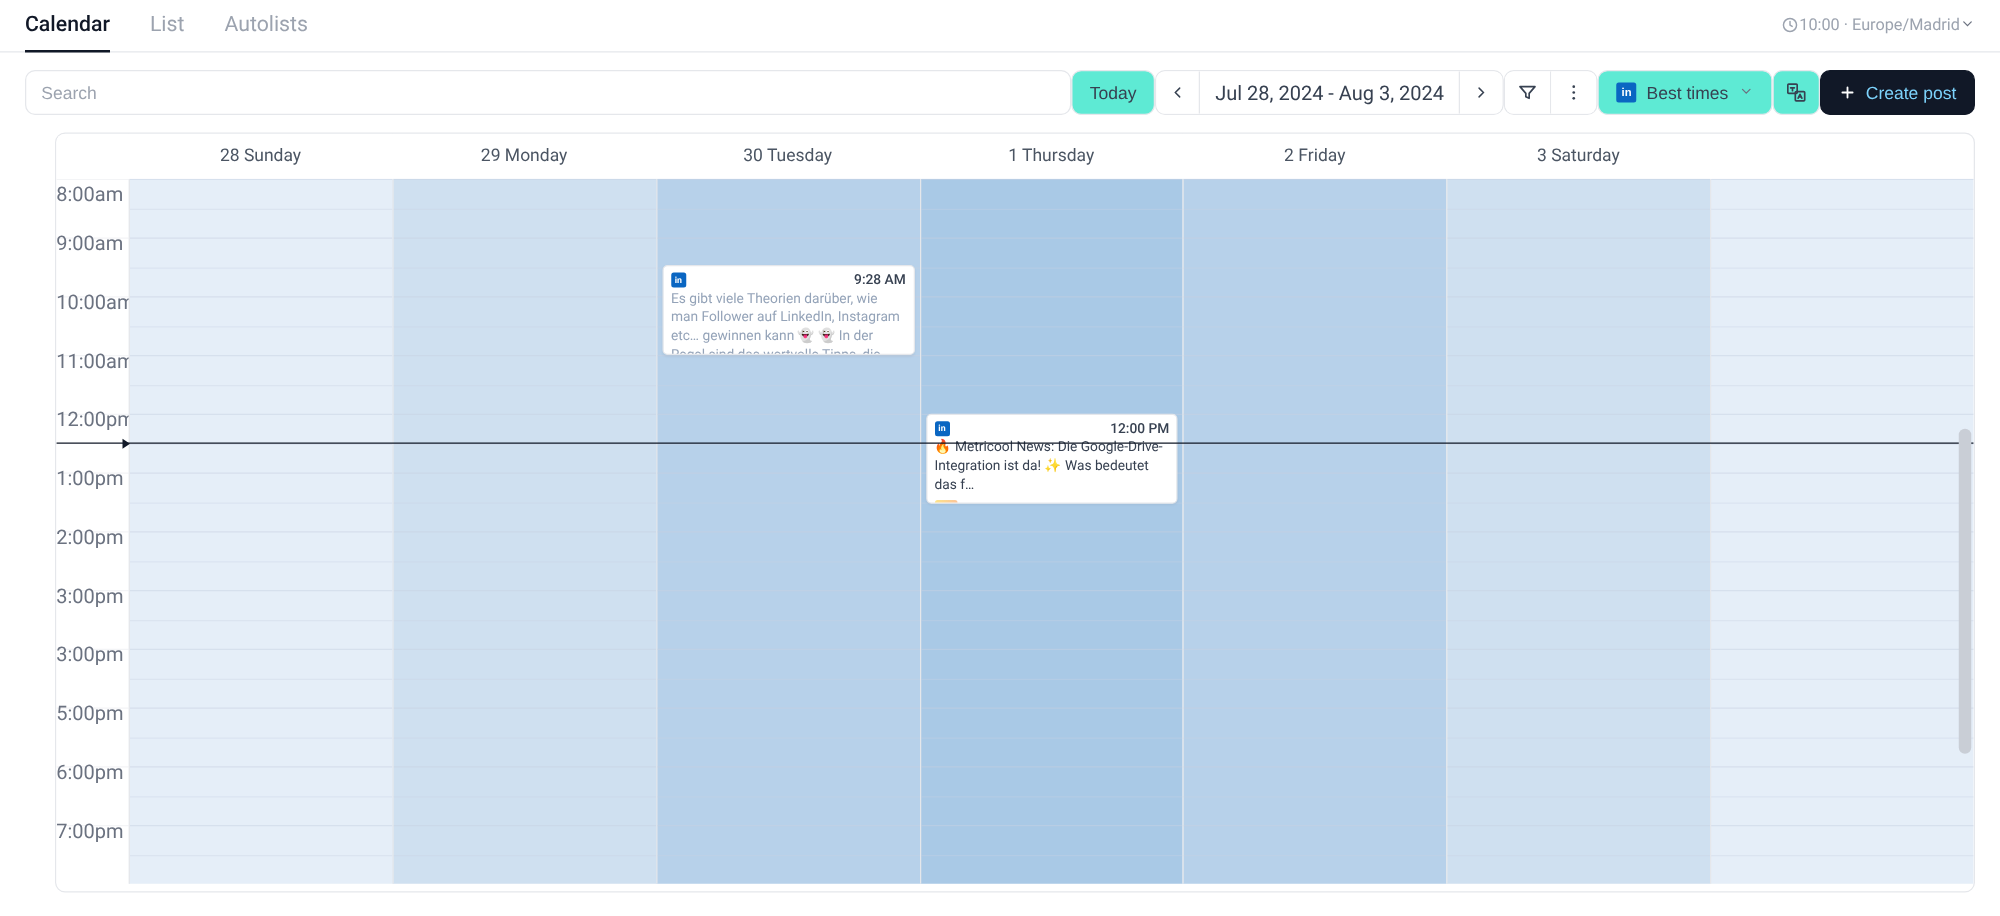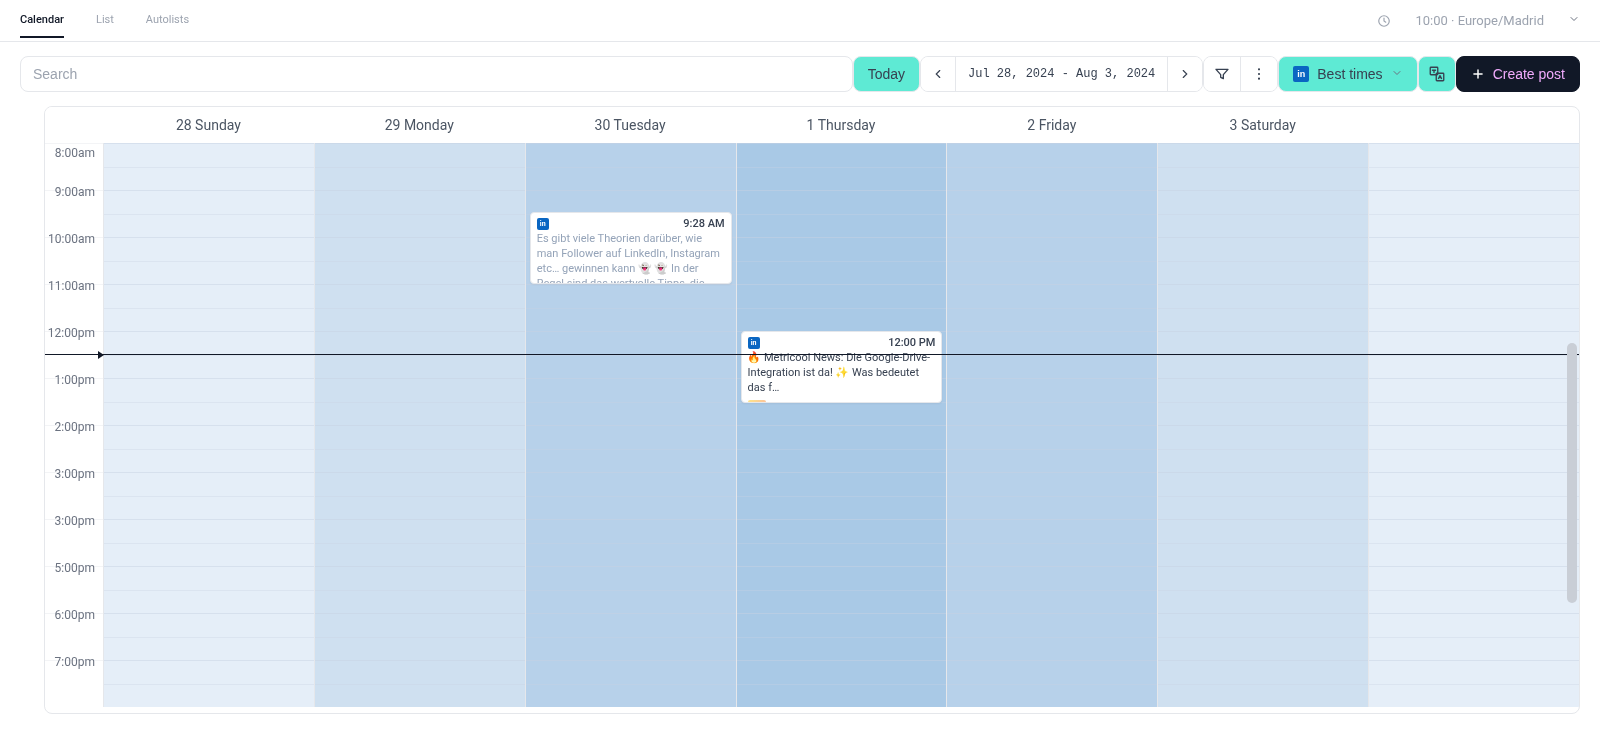--- a/index.html
+++ b/index.html
@@ -1,52 +1,52 @@
 <!DOCTYPE html>
 <html><head>
 <meta charset="utf-8">
 <style>
   * { box-sizing: border-box; margin: 0; padding: 0; }
   body { font-family: -apple-system, BlinkMacSystemFont, "Segoe UI", Roboto, Arial, sans-serif; font-size: 13px; color: #1f2937; background: #fff; }
 
   
   .tabs-row { display: flex; align-items: center; justify-content: space-between; border-bottom: 1px solid #e5e7eb; padding: 0 20px; height: 42px; }
   .tabs { display: flex; gap: 32px; }
-  .tab { font-size: 11px; color: #9ca3af; padding: 10px 0; cursor: pointer; }
+  .tab { font-size: 17px; color: #9ca3af; padding: 10px 0; cursor: pointer; }
   .tab.active { color: #111827; font-weight: 500; border-bottom: 2px solid #111827; }
-  .tz { display: flex; align-items: flex-end; gap: 24px; color: #9ca3af; font-size: 13px; }
+  .tz { display: flex; align-items: flex-start; gap: 0; color: #9ca3af; font-size: 13px; }
   .tz svg { stroke: #9ca3af; }
 
   
   .toolbar { display: flex; align-items: center; padding: 14px 20px; }
   .search { flex: 1; }
   .search input { width: 100%; height: 36px; border: 1px solid #e5e7eb; border-radius: 8px; padding: 0 12px; font-size: 14px; color: #374151; outline: none; }
   .search input::placeholder { color: #9ca3af; }
   .btn { height: 36px; border: 1px solid #e5e7eb; border-radius: 8px; background: #5eead4; padding: 0 14px; font-size: 14px; color: #374151; display: inline-flex; align-items: center; gap: 8px; cursor: pointer; }
   .btn-group { display: flex; border: 1px solid #e5e7eb; border-radius: 8px; overflow: hidden; height: 36px; }
-  .btn-group .seg { display: flex; align-items: center; padding: 0 12px; border-right: 1px solid #e5e7eb; cursor: pointer; background: #fff; font-size: 12px; color: #374151; font-family: Liberation Mono, monospace; }
+  .btn-group .seg { display: flex; align-items: center; padding: 0 12px; border-right: 1px solid #e5e7eb; cursor: pointer; background: #fff; font-size: 16px; color: #374151; }
   .btn-group .seg:last-child { border-right: none; }
   .btn-group .seg.arrow { padding: 0 10px; }
   .btn-icon { width: 38px; padding: 0; justify-content: center; }
-  .btn-primary { background: #111827; color: #f0abfc; border-color: #111827; font-weight: 500; }
+  .btn-primary { background: #111827; color: #7dd3fc; border-color: #111827; font-weight: 500; }
   .linkedin-badge { width: 16px; height: 16px; background: #0a66c2; color: #fff; border-radius: 2px; display: inline-flex; align-items: center; justify-content: center; font-size: 9px; font-weight: 700; }
   .chev { display: inline-block; }
   .chev svg { stroke: #6b7280; }
 
   
   .calendar-wrapper { padding: 0 20px 20px 20px; }
   .calendar { border: 1px solid #e5e7eb; border-radius: 8px; overflow: hidden; position: relative; margin-left: 24px; }
   .day-headers { display: grid; grid-template-columns: 58px repeat(7, 1fr); }
   .time-col-header { background: #fff; }
   .day-header { text-align: center; padding: 10px 0; font-size: 14px; color: #4b5563; background: #fff; }
   .day-header.today { background: #111827; color: #fff; border-radius: 10px 10px 0 0; }
   .grid-body { position: relative; height: 570px; overflow-y: scroll; }
   .grid-inner { display: grid; grid-template-columns: 58px repeat(7, 1fr); position: relative; }
   .time-col { }
-  .time-slot { height: 47px; text-align: right; padding-right: 8px; color: #6b7280; font-size: 12px; border-top: 1px solid #f3f4f6; background: #fff; position: relative; }
+  .time-slot { height: 47px; text-align: right; padding-right: 8px; color: #6b7280; font-size: 16px; border-top: 1px solid #f3f4f6; background: #fff; position: relative; }
   .time-slot span { position: relative; top: -6px; }
   .time-slot:first-child span { top: 2px; }
   .day-col { position: relative; border-left: 1px solid #e5e7eb; }
   .hour-cell { height: 47px; border-top: 1px solid rgba(200,210,225,0.5); position: relative; }
   .hour-cell::after { content: ""; position: absolute; left: 0; right: 0; top: 50%; border-top: 1px solid rgba(200,210,225,0.35); }
   .d-light { background: #e5eef8; }
   .d-mid   { background: #cfe0f0; }
   .d-deep  { background: #b7d1ea; }
   .d-today { background: #a9c9e6; }
 

